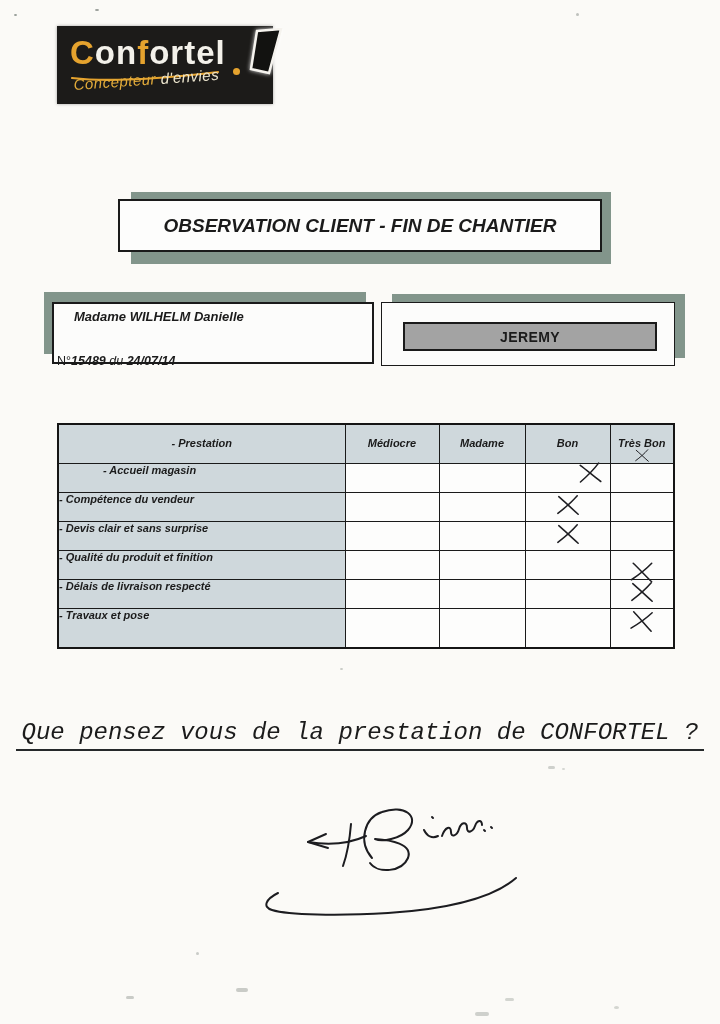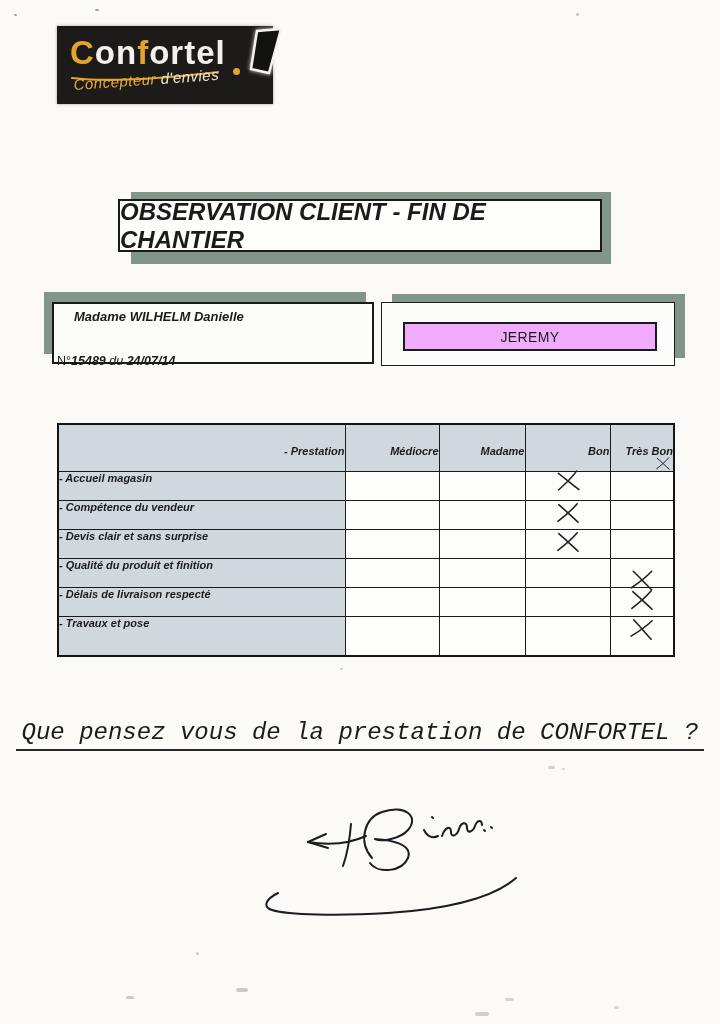--- a/index.html
+++ b/index.html
@@ -14,42 +14,42 @@
   .brand .gold{color:#e5a32e;}
   .logo-dot{position:absolute;left:176px;top:42px;width:7px;height:7px;border-radius:50%;background:#e5a32e;}
   .logo-slash{position:absolute;left:185px;top:2px;width:44px;height:48px;filter:drop-shadow(0 0 2px rgba(255,255,255,.85));}
   .logo-swoosh{position:absolute;left:12px;top:44px;width:152px;height:12px;}
   .tagline{position:absolute;left:16px;top:50px;width:210px;font-size:15px;font-style:italic;transform:rotate(-4deg);transform-origin:left top;white-space:nowrap;letter-spacing:.5px;}
   .tagline .t1{color:#e2ab3a;}
   .tagline .t2{color:#efe8d0;}
   
   .title-wrap{position:absolute;left:118px;top:199px;width:484px;height:53px;}
   .title-wrap::before{content:"";position:absolute;left:13px;top:-7px;right:-9px;bottom:-12px;background:#82958b;}
-  .title-box{position:absolute;inset:0;background:#fdfdfc;border:2px solid #1a1a1a;display:flex;align-items:center;justify-content:center;font-size:24px;font-weight:bold;font-style:italic;}
+  .title-box{position:absolute;inset:0;background:#fdfdfc;border:2px solid #1a1a1a;display:flex;align-items:center;justify-content:center;font-size:19px;font-weight:bold;font-style:italic;}
   
   .client-box{position:absolute;left:52px;top:302px;width:322px;height:62px;}
   .client-box::before{content:"";position:absolute;left:-8px;top:-10px;right:8px;bottom:10px;background:#82958b;}
   .client-inner{position:absolute;inset:0;background:#fcfcfb;border:2px solid #1a1a1a;padding:5px 20px;box-sizing:border-box;font-size:13px;font-weight:bold;font-style:italic;}
   .advisor-box{position:absolute;left:381px;top:302px;width:294px;height:64px;}
   .advisor-box::before{content:"";position:absolute;left:11px;top:-8px;right:-10px;bottom:8px;background:#82958b;}
   .advisor-outer{position:absolute;inset:0;background:#fcfcfb;border:1.5px solid #1a1a1a;}
-  .advisor-inner{position:absolute;left:21px;top:19px;width:250px;height:25px;border:2px solid #1a1a1a;display:flex;align-items:center;justify-content:center;font-size:14px;font-weight:normal;letter-spacing:.4px;background:#f0abfc;}
+  .advisor-inner{position:absolute;left:21px;top:19px;width:250px;height:25px;border:2px solid #1a1a1a;display:flex;align-items:center;justify-content:center;font-size:14px;font-weight:bold;letter-spacing:.4px;background:#a3a3a3;}
   
   .ref{position:absolute;left:57px;top:354px;font-size:12.5px;}
   .ref .rn,.ref .rd{font-weight:bold;font-style:italic;}
   .ref .rj{font-style:italic;}
   
   table.ratings{position:absolute;left:57px;top:423px;width:616px;border-collapse:collapse;table-layout:fixed;border:2.5px solid #151515;}
   table.ratings th,table.ratings td{border:1.6px solid #1a1a1a;padding:0;vertical-align:top;overflow:visible;}
-  table.ratings th{background:#cfd8dc;font-size:11px;font-weight:bold;font-style:italic;text-align:right;padding-top:20px;height:26px;}
+  table.ratings th{background:#cfd8dc;font-size:11px;font-weight:bold;font-style:italic;text-align:center;padding-top:12px;height:26px;}
   th.head-label{text-align:left;padding-left:6px;}
   td.label-cell{background:#cfd8dc;font-size:11px;font-weight:bold;font-style:italic;padding:3px 0 0 6px;}
   td.rating-cell{background:#fdfdfc;text-align:center;vertical-align:middle;}
   col.c-label{width:287px;} col.c-m{width:94px;} col.c-mo{width:86px;} col.c-b{width:85px;} col.c-tb{width:64px;}
-  tbody tr:nth-child(1) td{height:28px;}
+  tbody tr:nth-child(1) td{height:28px;padding-left:44px;}
   tbody tr:nth-child(2) td{height:26px;}
   tbody tr:nth-child(3) td{height:26px;}
   tbody tr:nth-child(4) td{height:27px;}
   tbody tr:nth-child(5) td{height:27px;}
   tbody tr:nth-child(6) td{height:38px;margin-left:16px;}
   svg.xmark{width:28px;height:24px;}
   svg.xmark path{stroke:#1f1f23;stroke-width:1.7;fill:none;stroke-linecap:round;}
   .mk-hi svg.xmark{transform:translateY(-3px) rotate(-4deg);}
   .mk-lo svg.xmark{transform:translateY(9px) rotate(3deg);}
   .mk-r1 svg.xmark{transform:rotate(6deg);}

